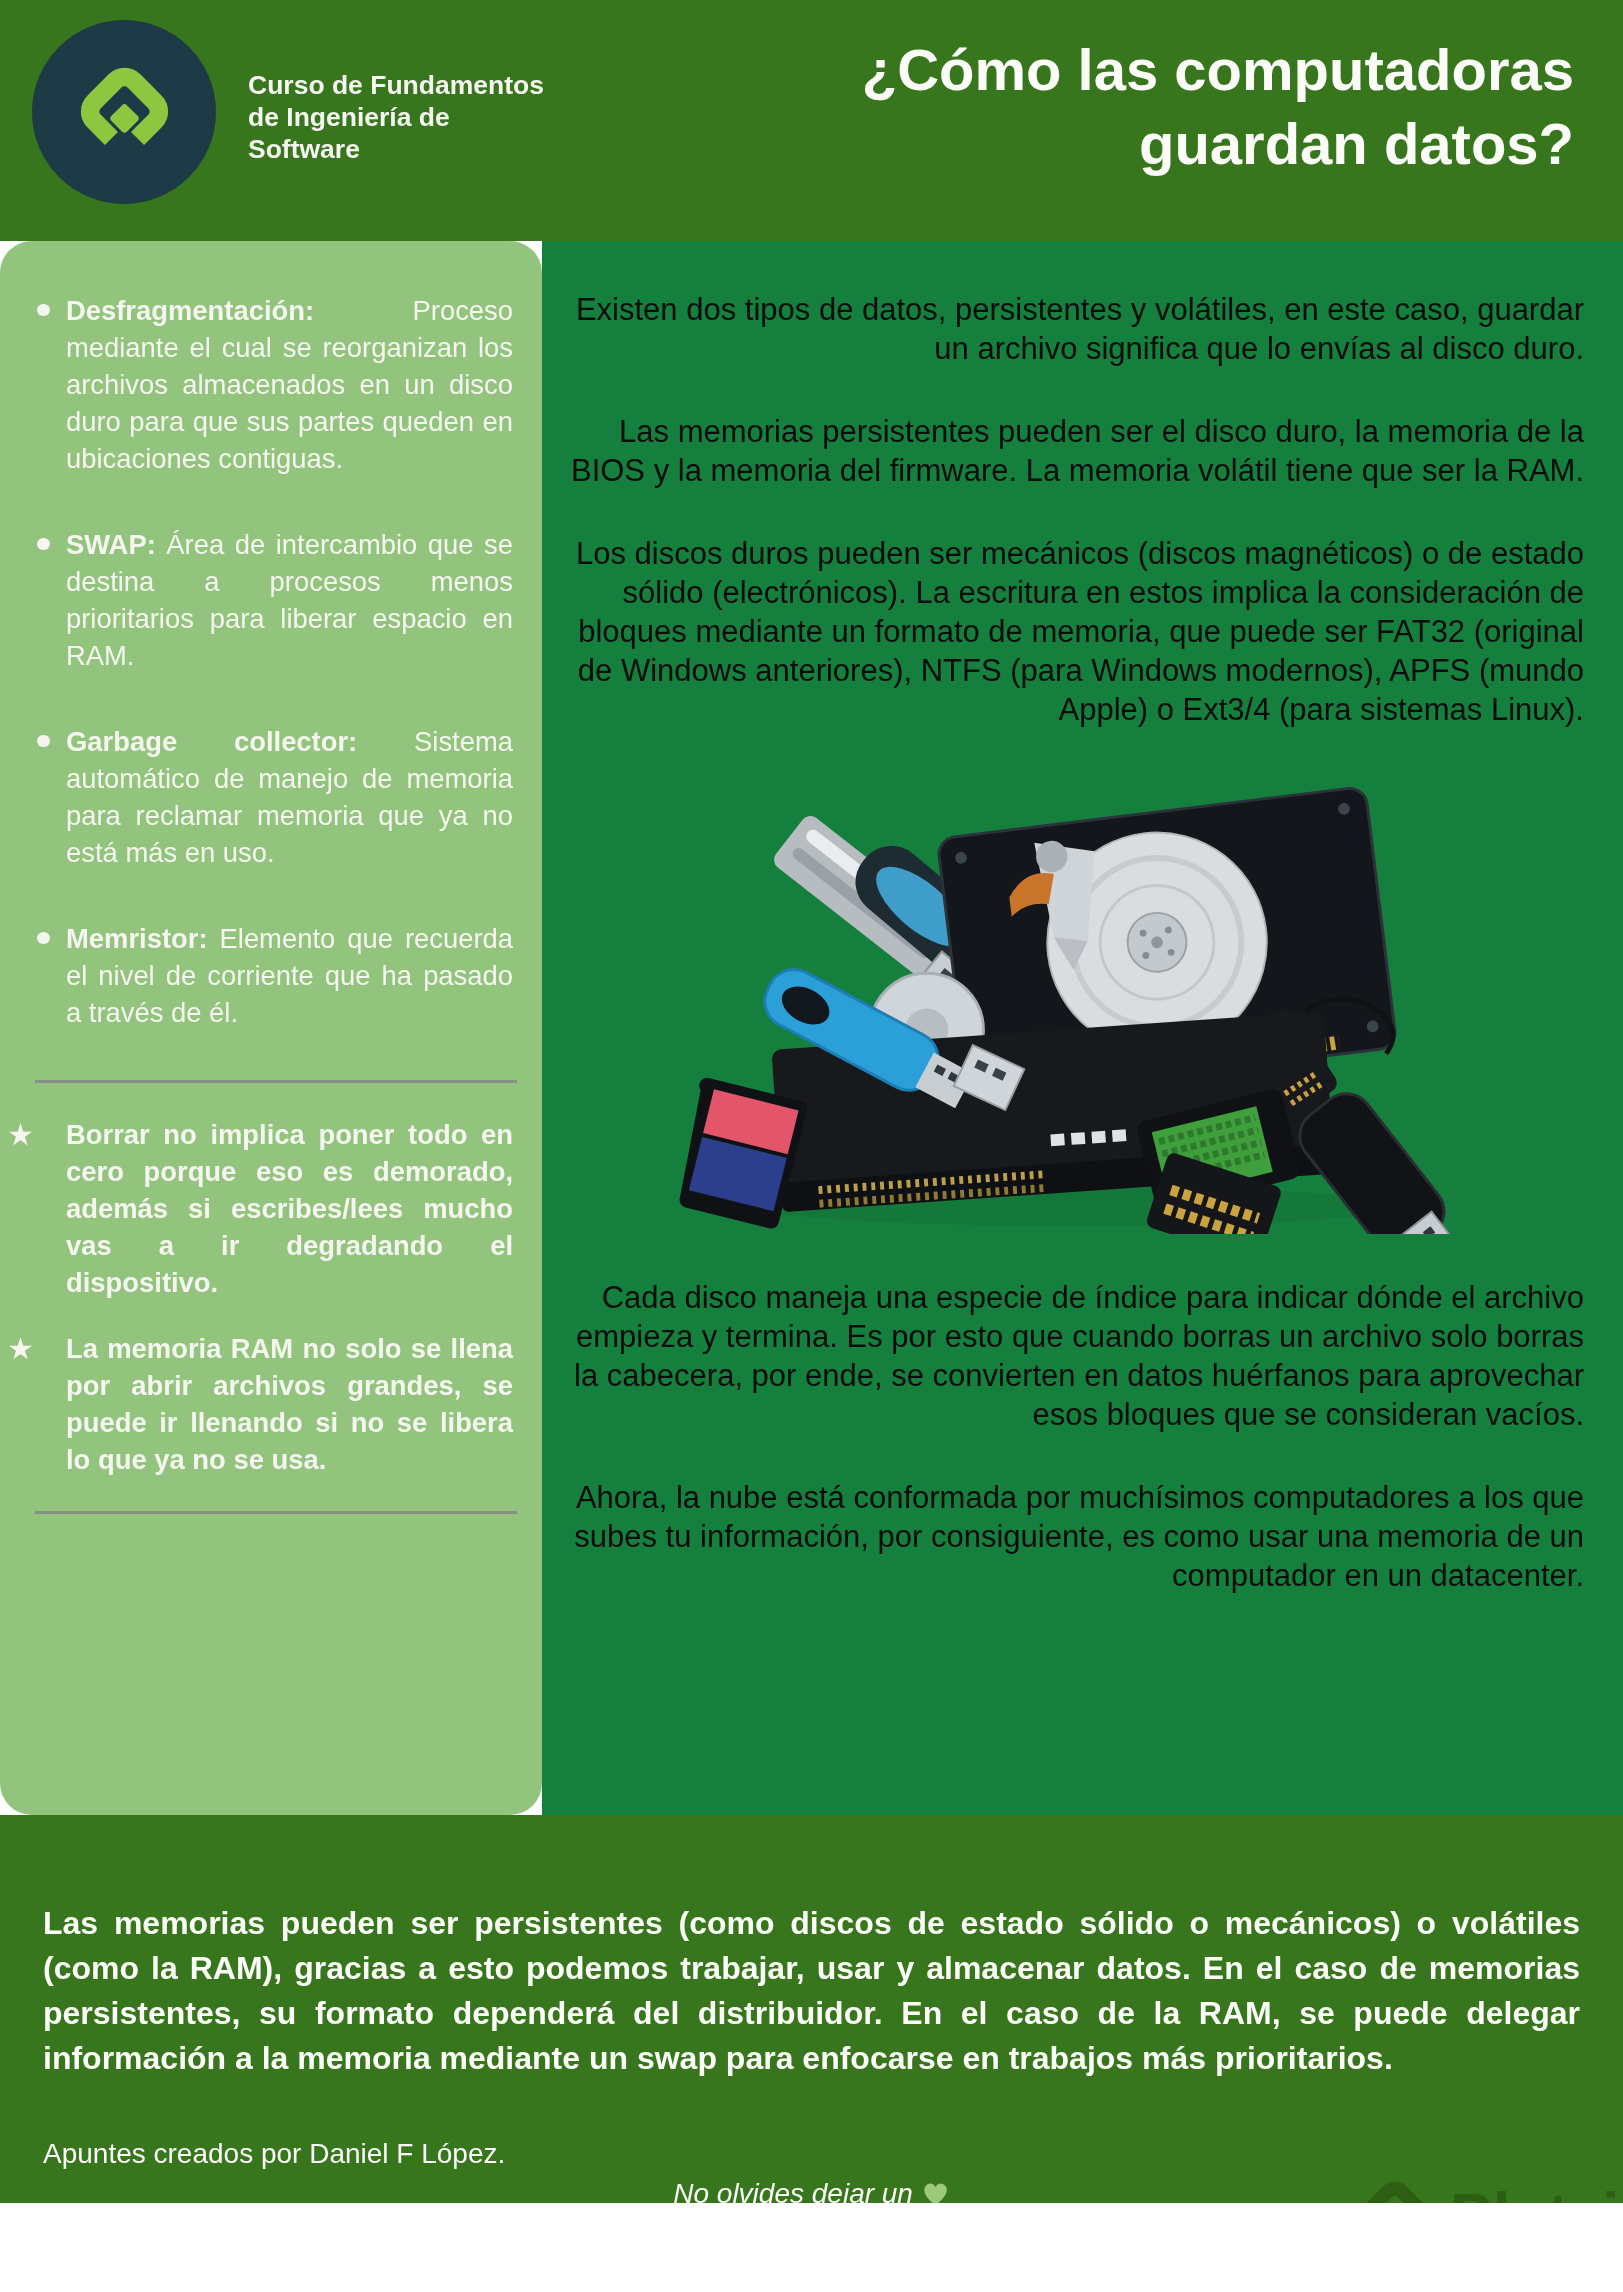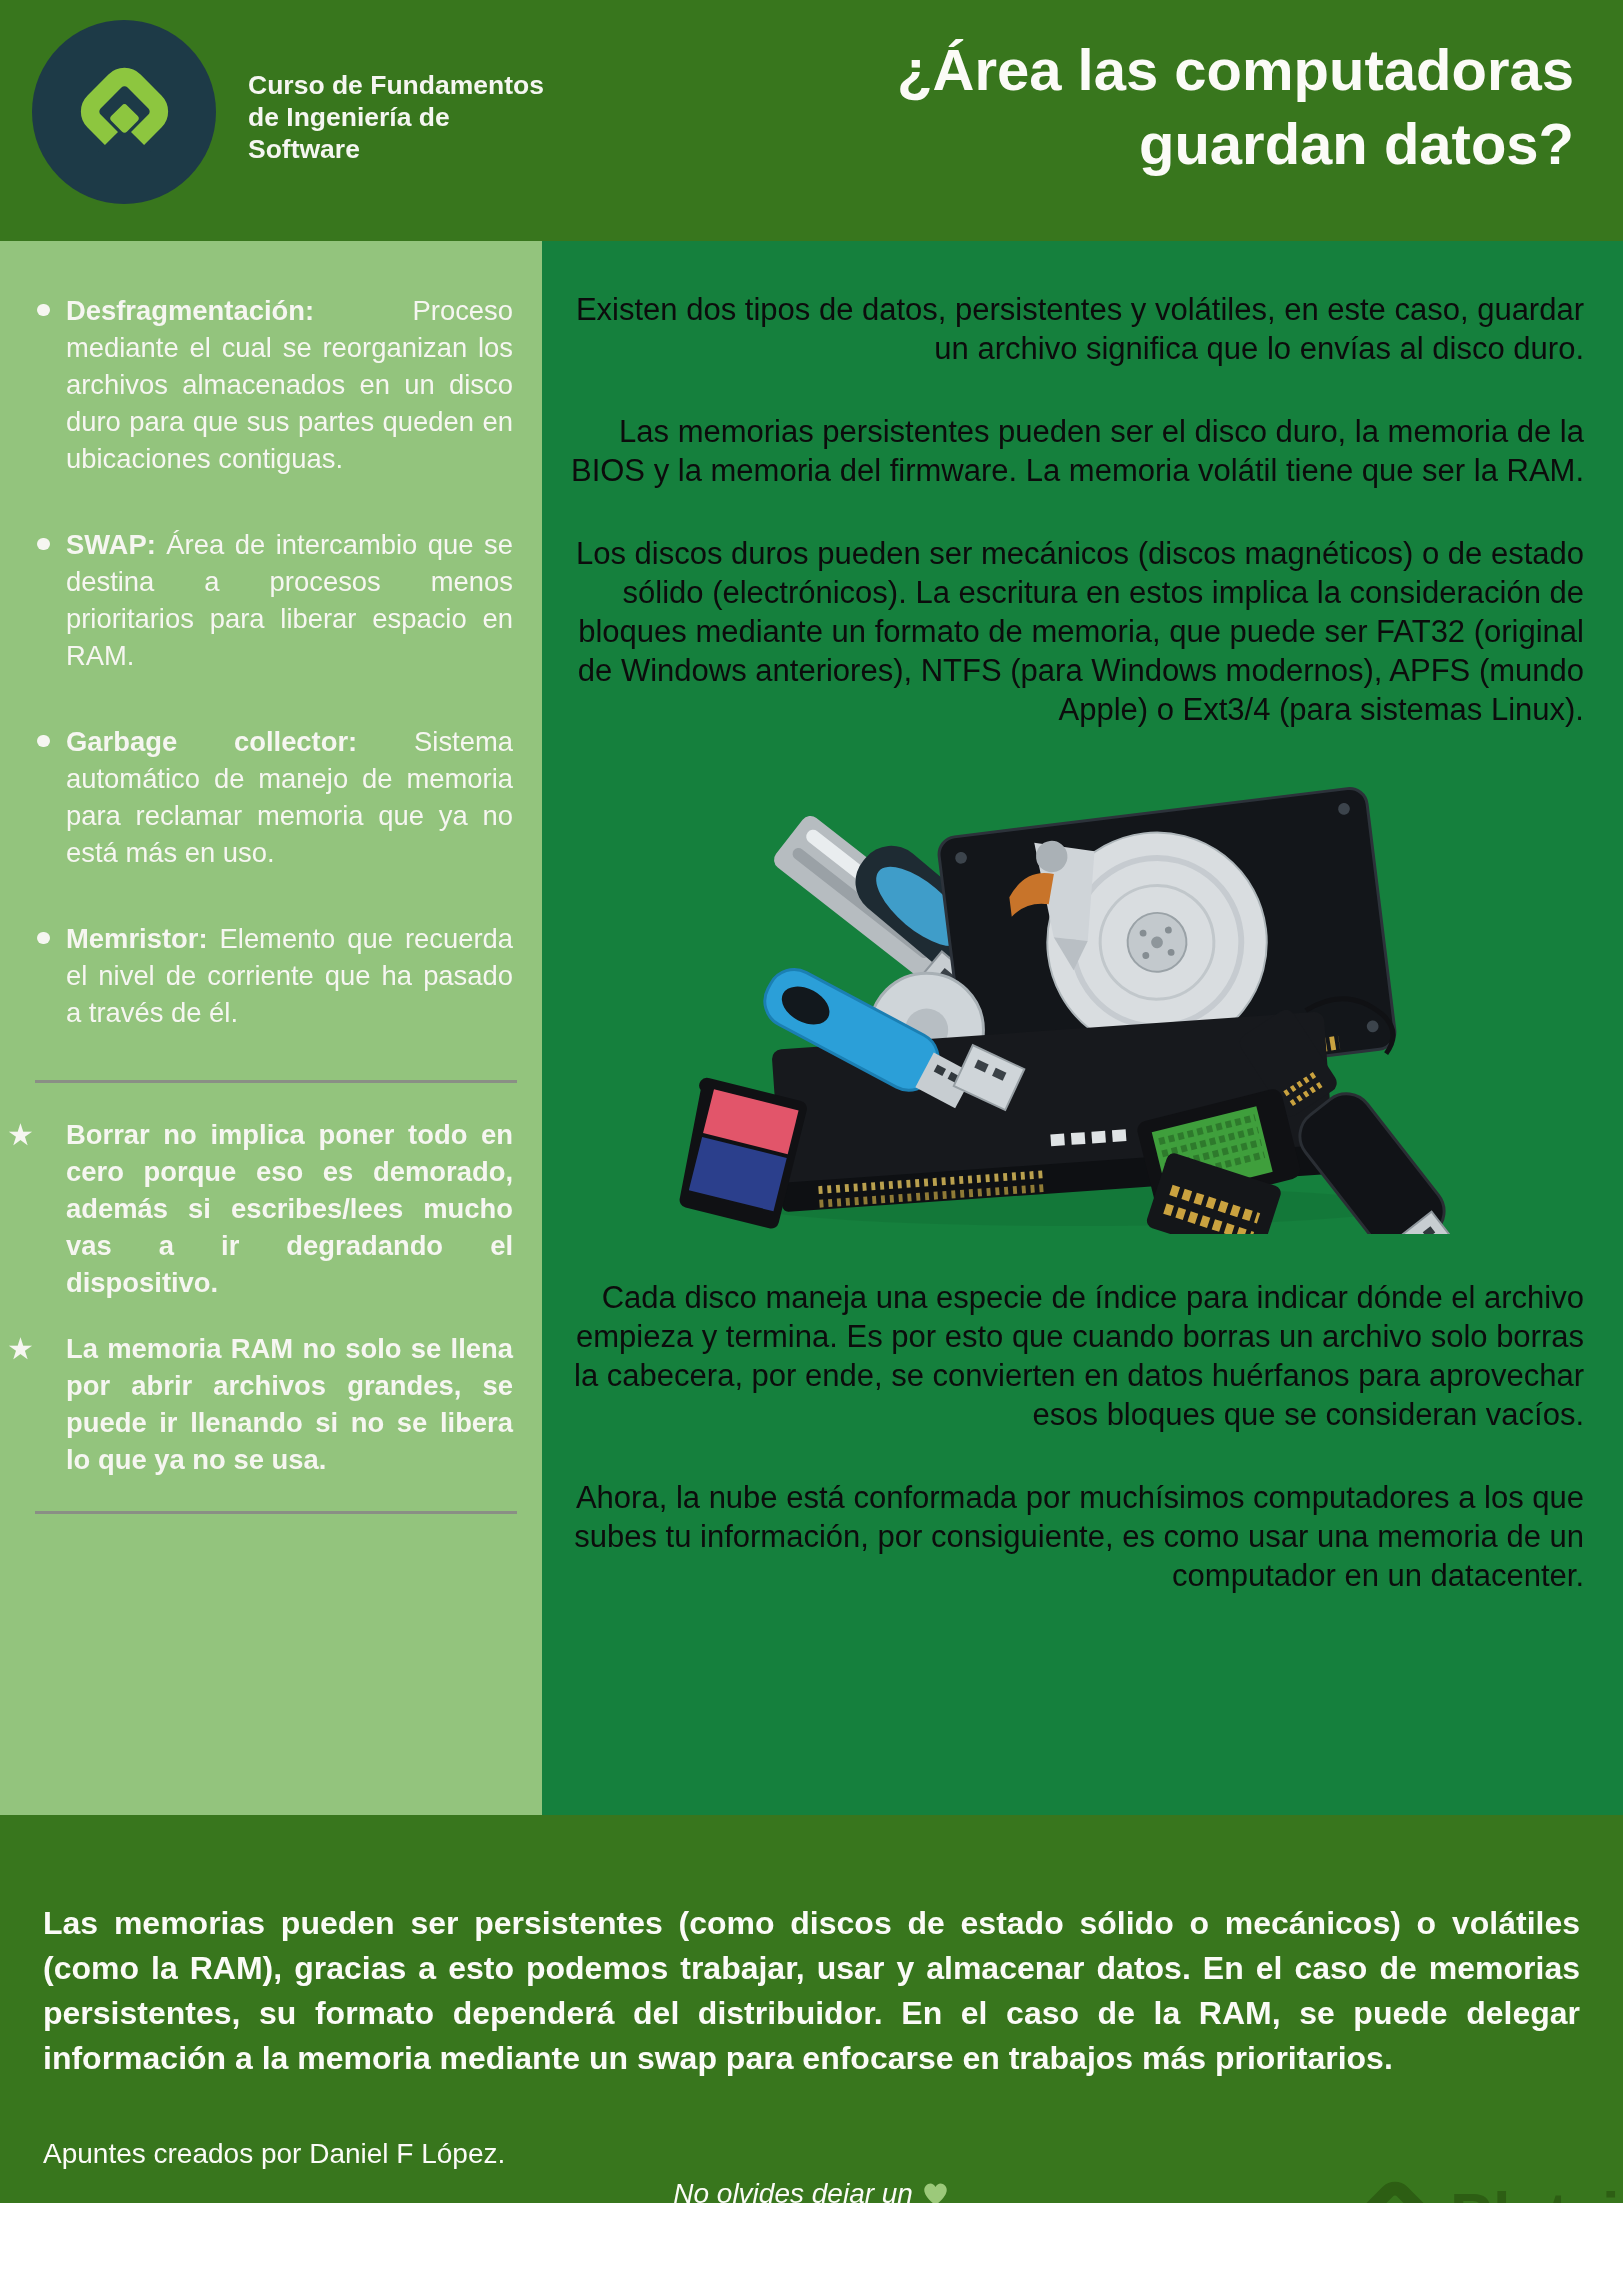--- a/index.html
+++ b/index.html
@@ -17,21 +17,21 @@
     position:absolute; left:248px; top:69px; width:372px;
     color:#f5f6f1; font-weight:bold; font-size:26.5px; line-height:32px; white-space:pre-line;
   }
   .page-title {
     position:absolute; right:49px; top:33px; margin:0; text-align:right;
     color:#fbfbf7; font-weight:bold; font-size:58px; line-height:74px; white-space:pre-line;
   }
   
   .sidebar {
     position:absolute; left:0; top:241px; width:542px; height:1574px; background:#93c47d;
-    box-sizing:border-box; padding:51px 29px 0 37px; color:#f6f6f1;
+    box-sizing:border-box; padding:51px 29px 0 37px; color:#f6f6f1;border-radius:32px;
   }
   .def-item, .note-item, .question-item { position:relative; padding-left:29px; text-align:justify; }
   .def-item { font-size:27.4px; line-height:37px; margin:0 0 49px 0; }
   .def-item .def-text { margin:0; }
   .def-item strong { font-weight:bold; }
   .dot {
     position:absolute; left:0; top:11.8px; width:12.7px; height:12.7px; border-radius:50%; background:#f6f6f1;
   }
   .rule { border:none; border-top:3.9px solid #8a8f85; width:482px; margin:29px 0 33px -2px; }
   .rule.second { margin:33px 0 43px -2px; }
@@ -82,21 +82,21 @@
         <g transform="rotate(45 50 50)">
           <rect x="27" y="27" width="46" height="46" rx="11" fill="none" stroke="#8dc63f" stroke-width="15"></rect>
           <rect x="58" y="58" width="30" height="30" fill="#1d3a47"></rect>
           <rect x="45" y="45" width="18" height="18" rx="3" fill="#8dc63f"></rect>
         </g>
       </svg>
     </div>
     <div class="course-title">Curso de Fundamentos
 de Ingeniería de
 Software</div>
-    <h1 class="page-title">¿Área las computadoras
+    <h1 class="page-title">¿Cómo las computadoras
 guardan datos?</h1>
   </header>
 
   <aside class="sidebar">
 
     <div class="def-item">
       <span class="dot"></span>
       <p class="def-text"><strong>Desfragmentación:</strong><span> Proceso mediante el cual se reorganizan los archivos almacenados en un disco duro para que sus partes queden en ubicaciones contiguas.</span></p>
     </div>
 

